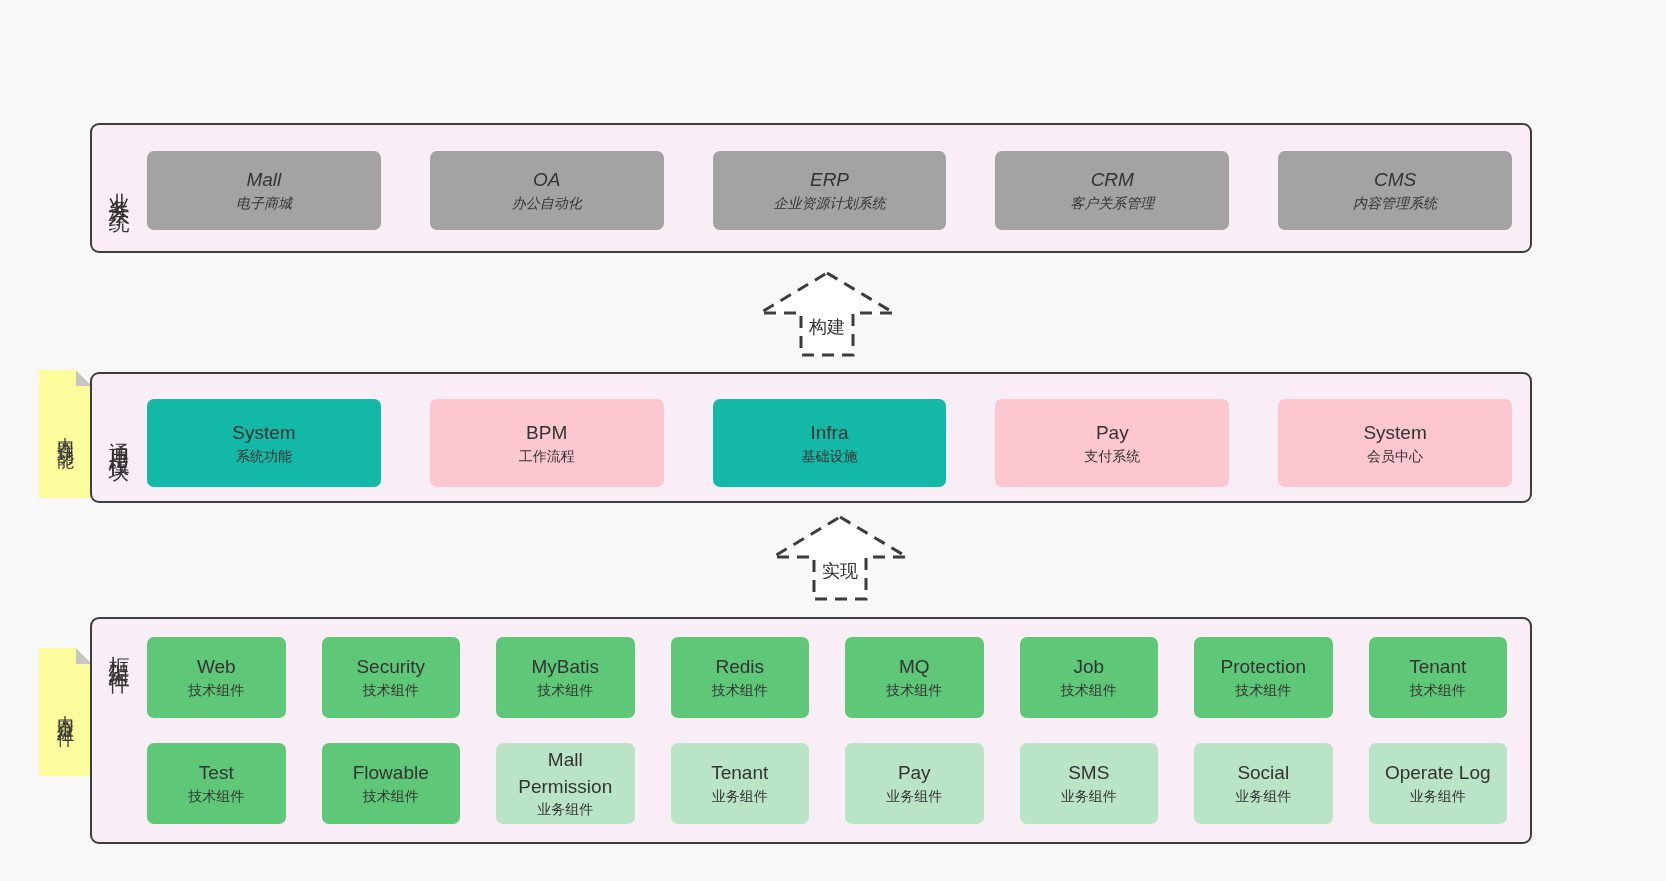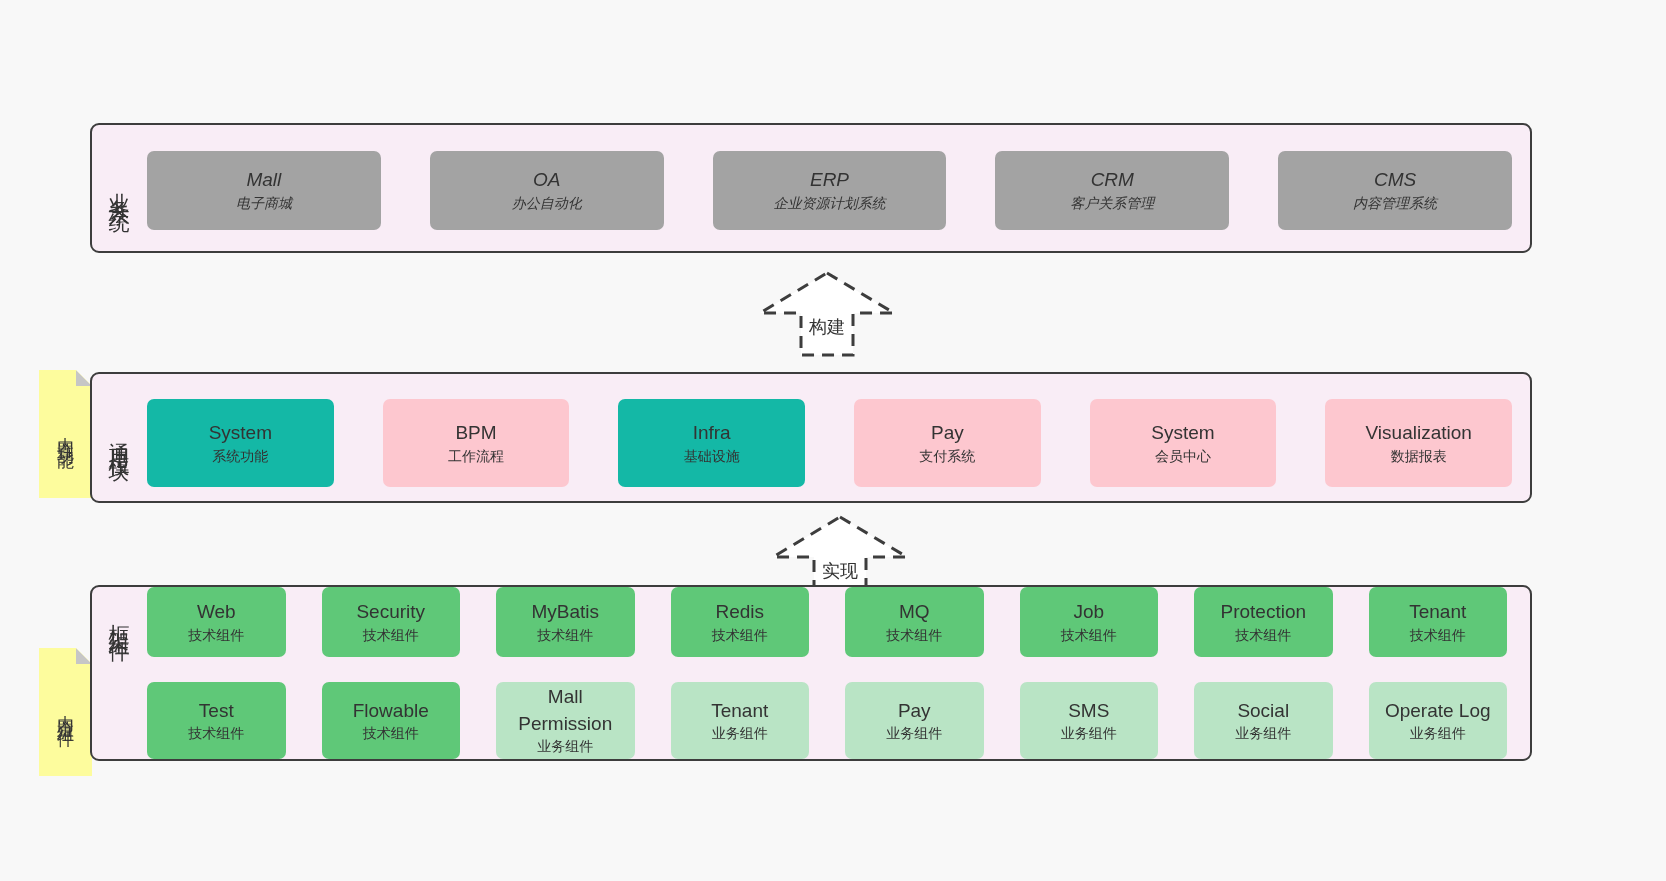--- a/index.html
+++ b/index.html
@@ -8,21 +8,21 @@
     font-family:"Liberation Sans","DejaVu Sans",sans-serif;color:#333;
     overflow:hidden;
   }
   .layer{
     position:absolute;left:90px;width:1442px;box-sizing:border-box;
     background:#f9edf6;border:2px solid #3d3d3d;border-radius:9px;
   }
   .layer-business{top:123px;height:130px;}
   .layer-modules{top:372px;height:131px;}
   .layer-components{
-    top:585px;height:176px;display:flex;flex-direction:column;
+    top:617px;height:227px;display:flex;flex-direction:column;
     justify-content:center;gap:25px;
   }
   .layer-label{
     position:absolute;left:17px;top:50%;transform:translateY(-50%);
     writing-mode:vertical-lr;text-orientation:upright;
     font-size:21px;letter-spacing:6px;line-height:1;color:#333;
   }
   .layer-components .layer-label{top:20px;transform:none;}
   .box-row{display:flex;}
   .layer-business .box-row{position:absolute;left:55px;right:18px;top:26px;height:79px;gap:49px;}
@@ -116,24 +116,20 @@
         <div class="box-subtitle">基础设施</div>
       </div>
       <div class="box pink">
         <div class="box-title">Pay</div>
         <div class="box-subtitle">支付系统</div>
       </div>
       <div class="box pink">
         <div class="box-title">System</div>
         <div class="box-subtitle">会员中心</div>
       </div>
-      <div class="box pink">
-        <div class="box-title">Visualization</div>
-        <div class="box-subtitle">数据报表</div>
-      </div>
     </div>
   </section>
 
   <svg class="arrow arrow-implement" width="140" height="88" viewBox="0 0 140 88">
     <path d="M70 3 L137 43 L96 43 L96 85 L44 85 L44 43 L3 43 Z" fill="#ffffff" stroke="#3d3d3d" stroke-width="3" stroke-dasharray="12 8" stroke-linejoin="miter"></path>
     <text x="70" y="63" text-anchor="middle" font-size="18" fill="#333333">实现</text>
   </svg>
 
   <div class="tag tag-components">
     <span class="tag-fold"></span>

